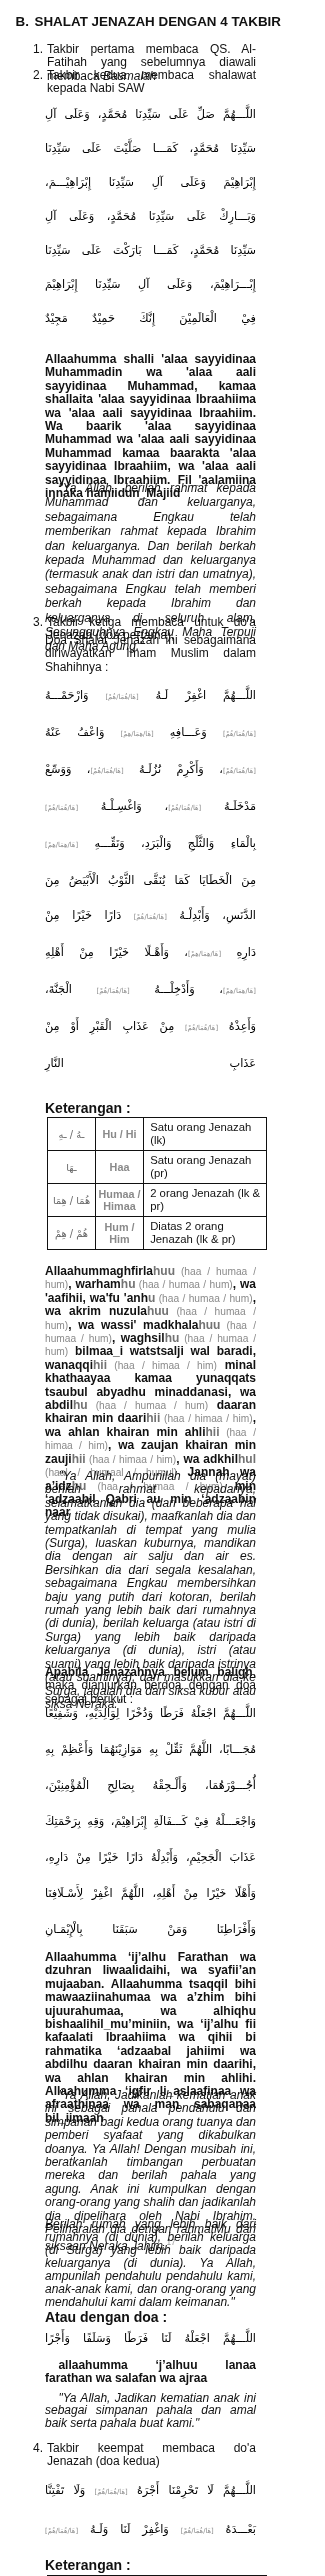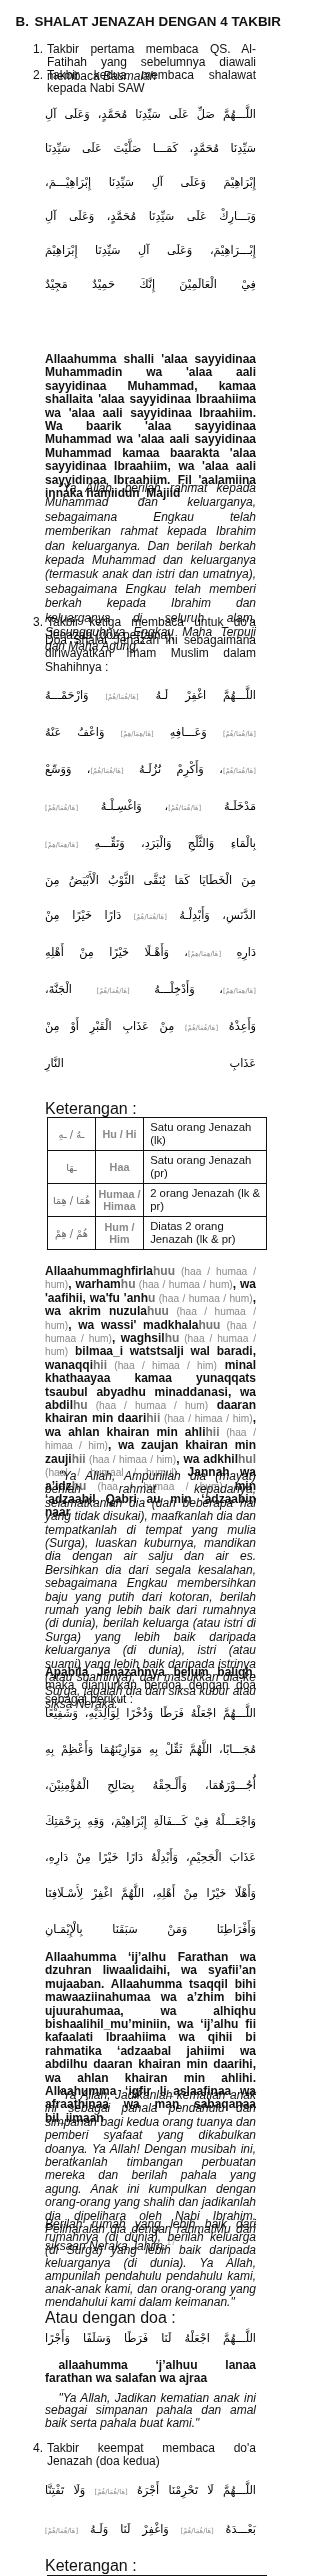--- a/index.html
+++ b/index.html
@@ -10,21 +10,21 @@
   .sec{position:absolute;}
   .title{left:15.5px;top:14.4px;width:294px;font-weight:700;font-size:13.4px;display:flex;}
   .title .tlabel{width:19px;flex:none;}
   .item{display:flex;left:33px;width:223px;font-size:12px;line-height:13.4px;}
   .inum{width:14px;flex:none;}
   .itext{flex:1;text-align:justify;}
   .para{font-size:12px;line-height:13.4px;text-align:justify;}
   .w{left:45px;width:211px;}
   .tpara{font-weight:700;}
   .ital{font-style:italic;text-indent:13.4px;}
-  .bold-label{font-weight:400;font-size:16px;}
+  .bold-label{font-weight:700;font-size:14px;}
   .ar-block{left:45px;width:211px;}
   .ar-line{
     direction:rtl;unicode-bidi:embed;
     font-family:"DejaVu Sans", sans-serif;
     font-size:11.3px;color:#000;
     text-align:justify;text-align-last:justify;
     white-space:normal;
   }
   .lh66 .ar-line{line-height:34px;}
   .lh68 .ar-line{line-height:35px;}
@@ -68,20 +68,21 @@
 <div class="sec item" style="top:69px">
   <span class="inum">2.</span>
   <span class="itext"><span class="r-n">Takbir kedua membaca shalawat kepada Nabi SAW</span></span>
 </div>
 
 <div class="sec ar-block lh66" style="top:98px">
     <div class="ar-line"><span class="r-a">اللَّـــهُمَّ صَلِّ عَلَى سَيِّدِنَا مُحَمَّدٍ، وَعَلَى آلِ</span></div>
     <div class="ar-line"><span class="r-a">سَيِّدِنَا مُحَمَّدٍ، كَمَـــا صَلَّيْتَ عَلَى سَيِّدِنَا</span></div>
     <div class="ar-line"><span class="r-a">إِبْرَاهِيْمَ وَعَلَى آلِ سَيِّدِنَا إِبْرَاهِيْـــمَ،</span></div>
     <div class="ar-line"><span class="r-a">وَبَـــارِكْ عَلَى سَيِّدِنَا مُحَمَّدٍ، وَعَلَى آلِ</span></div>
+    <div class="ar-line"><span class="r-a">سَيِّدِنَا مُحَمَّدٍ، كَمَـــا بَارَكْتَ عَلَى سَيِّدِنَا</span></div>
     <div class="ar-line"><span class="r-a">إِبْـــرَاهِيْمَ، وَعَلَى آلِ سَيِّدِنَا إِبْرَاهِيْمَ</span></div>
     <div class="ar-line"><span class="r-a">فِيْ الْعَالَمِيْنَ إِنَّكَ حَمِيْدٌ مَجِيْدٌ</span></div>
   </div>
 
 <div class="sec para w tpara" style="top:353px;line-height:13.4px"><span class="r-b">Allaahumma shalli 'alaa sayyidinaa Muhammadin wa 'alaa aali sayyidinaa Muhammad, kamaa shallaita 'alaa sayyidinaa Ibraahiima wa 'alaa aali sayyidinaa Ibraahiim. Wa baarik 'alaa sayyidinaa Muhammad wa 'alaa aali sayyidinaa Muhammad kamaa baarakta 'alaa sayyidinaa Ibraahiim, wa 'alaa aali sayyidinaa Ibraahiim. Fil_'aalamiina innaka hamiidun_Majiid</span></div>
 
 <div class="sec para w ital" style="top:481px;line-height:14.4px">"Ya Allah, berilah rahmat kepada Muhammad dan keluarganya, sebagaimana Engkau telah memberikan rahmat kepada Ibrahim dan keluarganya. Dan berilah berkah kepada Muhammad dan keluarganya (termasuk anak dan istri dan umatnya), sebagaimana Engkau telah memberi berkah kepada Ibrahim dan keluarganya di seluruh alam. Sesungguhnya Engkau Maha Terpuji dan Maha Agung."</div>
 
 <div class="sec item" style="top:616px">
   <span class="inum">3.</span>

